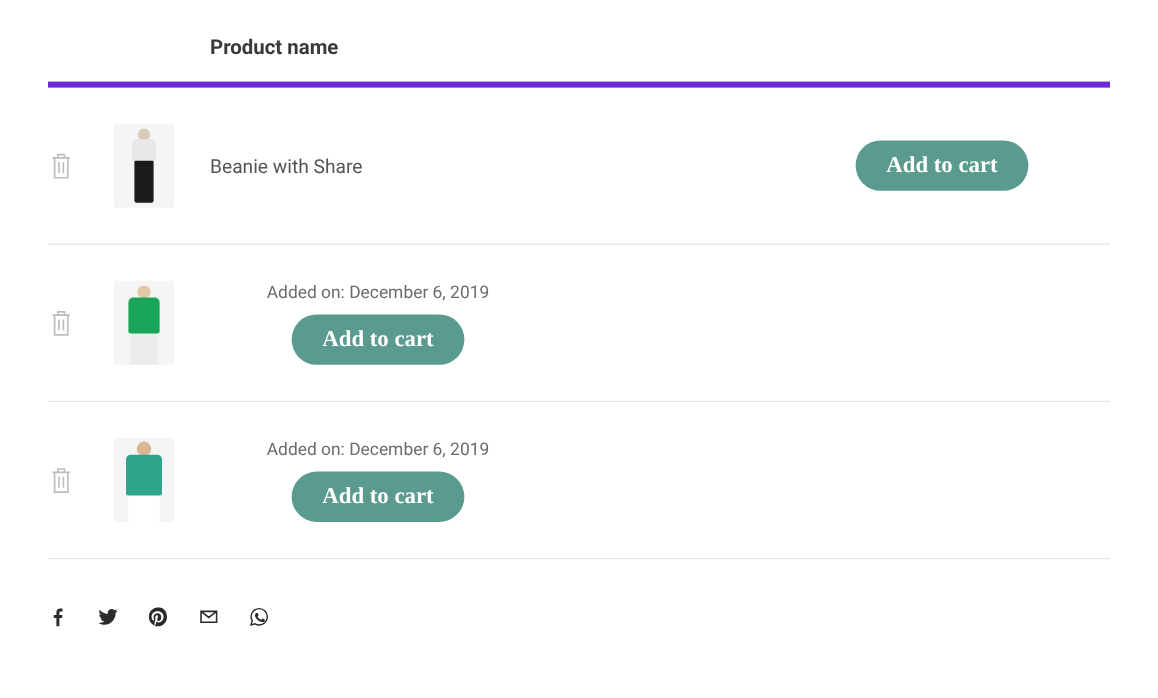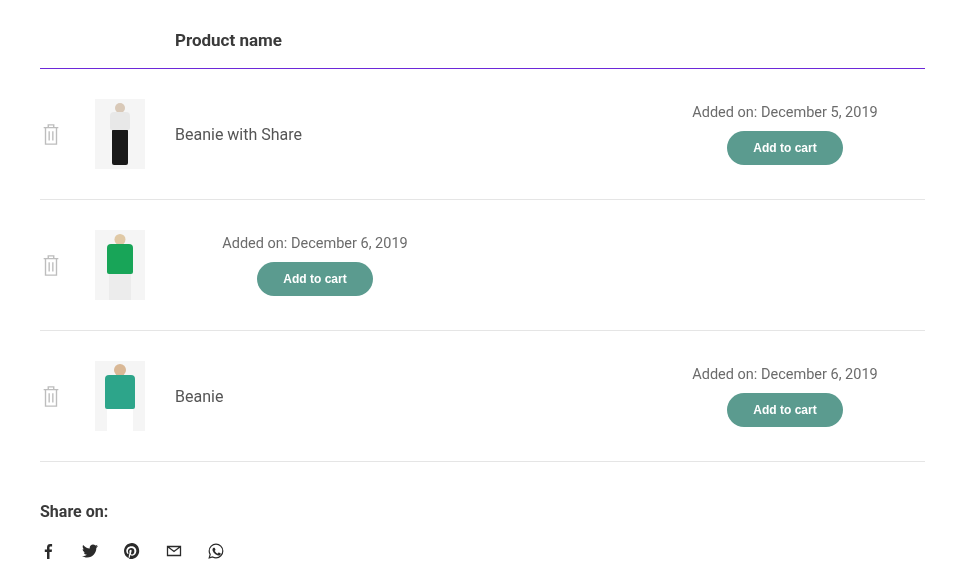--- a/index.html
+++ b/index.html
@@ -10,21 +10,21 @@
     width: 965px;
     padding: 20px 40px 30px 40px;
   }
   .wishlist-table {
     width: 100%;
   }
   .header-row {
     display: flex;
     align-items: center;
     padding: 10px 0 18px 0;
-    border-bottom: 1px solid #6d28d9;
+    border-bottom: 5px solid #6d28d9;
   }
   .col-remove { width: 55px; flex-shrink: 0; }
   .col-thumb { width: 80px; flex-shrink: 0; }
   .col-name { flex: 1; padding-left: 0; }
   .col-actions { width: 280px; flex-shrink: 0; text-align: center; }
   .th {
     font-weight: 700;
     font-size: 17px;
     color: #3a3a3a;
   }
@@ -69,24 +69,24 @@
     font-size: 14.5px;
     color: #6b6b6b;
     margin-bottom: 10px;
   }
   .add-to-cart {
     background: #5b9b8f;
     color: #fff;
     border: none;
     border-radius: 22px;
     padding: 10px 26px;
-    font-size: 12px;
+    font-size: 19px;
     font-weight: 600;
     cursor: pointer;
-    font-family: Liberation Sans, sans-serif;
+    font-family: Liberation Serif, serif;
   }
   .share-section {
     margin-top: 40px;
   }
   .share-label {
     font-weight: 700;
     font-size: 16px;
     color: #3a3a3a;
     margin-bottom: 22px;
   }
@@ -179,23 +179,20 @@
             <div class="legs"></div>
           </div>
       </a>
     </div>
     <div class="col-name">
       <a>
         <span class="product-name">Beanie with Share</span>
       </a>
     </div>
     <div class="col-actions">
-      <div class="added-on">
-        <span>Added on: </span><span>December 5, 2019</span>
-      </div>
       <button class="add-to-cart">Add to cart</button>
     </div>
   </div>
 
   <div class="product-row">
     <div class="col-remove">
       <button class="remove-btn" aria-label="Remove">
         <svg viewBox="0 0 24 28">
           <path d="M4 7 L20 7 M9 7 L9 4 L15 4 L15 7 M6 7 L6 25 L18 25 L18 7 M10 11 L10 21 M14 11 L14 21"></path>
         </svg>
@@ -224,37 +221,31 @@
         </svg>
       </button>
     </div>
     <div class="col-thumb">
       <a>
         <div class="thumb fig3">
             <div class="pants"></div>
           </div>
       </a>
     </div>
-    <div class="col-name">
-      <a>
-        <span class="product-name">Beanie</span>
-      </a>
-    </div>
     <div class="col-actions">
       <div class="added-on">
         <span>Added on: </span><span>December 6, 2019</span>
       </div>
       <button class="add-to-cart">Add to cart</button>
     </div>
   </div>
 
 </div>
 
 <div class="share-section">
-  <div class="share-label">Share on:</div>
   <div class="share-icons">
     <a>
       <svg viewBox="0 0 16 16">
           <path d="M9.5 16V9h2.2l.3-2.6H9.5V4.8c0-.7.2-1.2 1.3-1.2h1.3V1.1C11.9 1 11.1 1 10.2 1 8.3 1 7 2.2 7 4.4v2H4.8V9H7v7h2.5z"></path>
         </svg>
     </a>
     <a>
       <svg viewBox="0 0 16 16">
           <path d="M16 3c-.6.3-1.2.4-1.9.5.7-.4 1.2-1 1.4-1.8-.6.4-1.3.6-2.1.8-.6-.6-1.5-1-2.4-1-1.8 0-3.3 1.5-3.3 3.3 0 .3 0 .5.1.8C5.2 5.4 2.7 4.1 1.1 2.1.8 2.6.7 3.2.7 3.8c0 1.1.6 2.1 1.5 2.7-.5 0-1-.2-1.5-.4v.1c0 1.6 1.1 2.9 2.6 3.2-.3.1-.6.1-.9.1-.2 0-.4 0-.6-.1.4 1.3 1.6 2.3 3.1 2.3-1.1.9-2.5 1.4-4.1 1.4H0c1.5.9 3.2 1.5 5 1.5 6 0 9.3-5 9.3-9.3v-.4c.7-.5 1.3-1.1 1.7-1.8z"></path>
         </svg>

